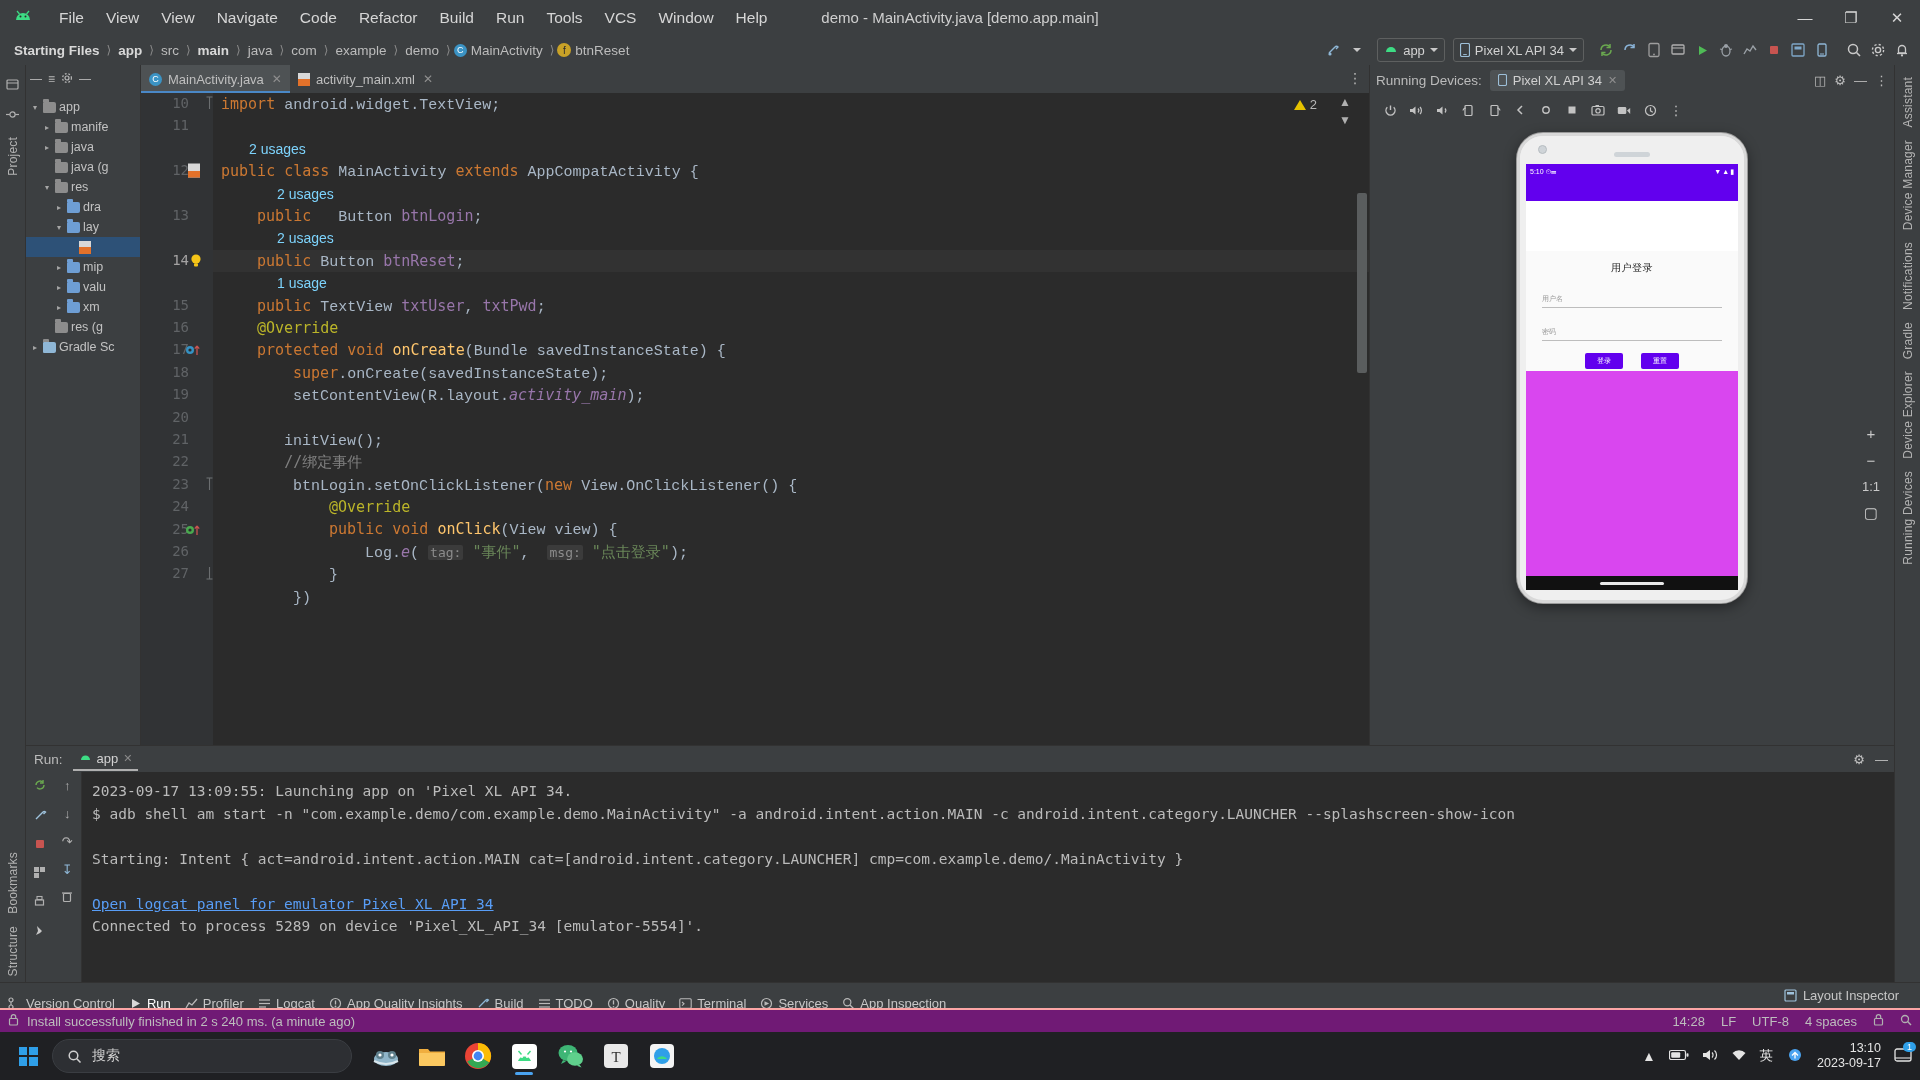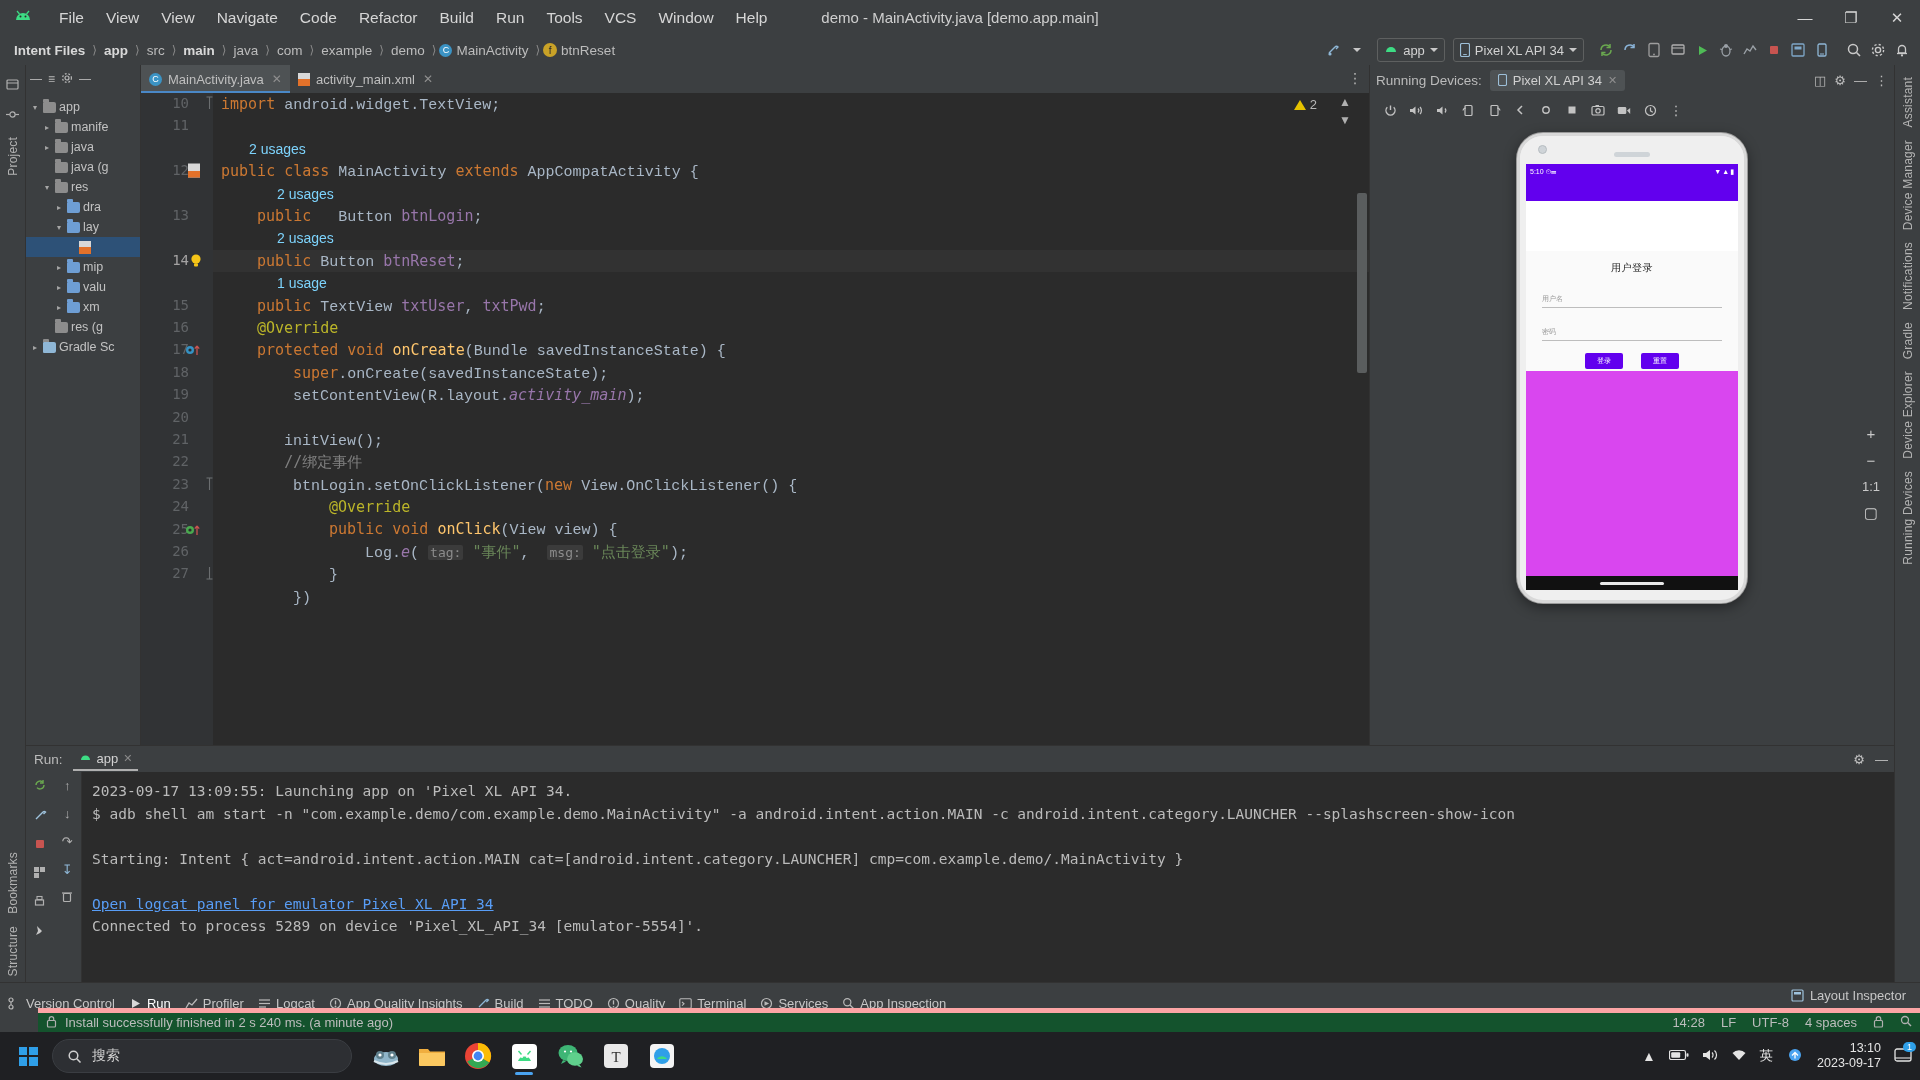--- a/index.html
+++ b/index.html
@@ -195,26 +195,26 @@
   }
   .console .link { color: #589df6; text-decoration: underline; }
 
   
   .bottombar {
     height: 26px; flex: 0 0 26px; background: #3c3f41; display: flex; align-items: center;
     padding: 0 8px; gap: 14px; font-size: 13px; color: #c6c6c6; border-top: 1px solid #323232; position: relative;
   }
   .btab { display: flex; align-items: center; gap: 5px; white-space: nowrap; margin-top: 16px; }
   .btab.active { color: #ffffff; }
-  .bottombar .right { position: absolute; right: 14px; display: flex; gap: 6px; align-items: center;}
+  .bottombar .right { position: absolute; right: 21px; display: flex; gap: 6px; align-items: center;}
 
   
   .statusbar {
-    height: 24px; flex: 0 0 24px; background: #14532d; display: flex; align-items: center;
-    padding: 0 8px; font-size: 13px; color: #bdbdbd; position: relative; border-top: 5px solid #fca5a5; margin-left: 38px;
+    height: 24px; flex: 0 0 24px; background: #701a75; display: flex; align-items: center;
+    padding: 0 8px; font-size: 13px; color: #bdbdbd; position: relative; border-top: 2px solid #fca5a5;
   }
   .statusbar .right { position: absolute; right: 8px; display: flex; gap: 16px; align-items: center; }
 
   
   .taskbar {
     height: 48px; flex: 0 0 48px; background: #1f2023; display: flex; align-items: center; gap: 2px;
     padding: 0 6px; position: relative;
   }
   .win-start { width: 44px; height: 40px; display: flex; align-items: center; justify-content: center; }
   .win-logo { width: 19px; height: 19px; display: grid; grid-template-columns: 1fr 1fr; grid-template-rows: 1fr 1fr; gap: 2px; }
@@ -259,21 +259,21 @@
     <span class="mitem">Help</span>
     <div class="win-title">demo - MainActivity.java [demo.app.main]</div>
     <div class="wincontrols">
       <div class="wc">—</div>
       <div class="wc">❐</div>
       <div class="wc close">✕</div>
     </div>
   </div>
 
   <div class="navbar">
-    <span class="crumb bold">Intent Files</span>
+    <span class="crumb bold">Starting Files</span>
     <span class="crumb sep">⟩</span>
     <span class="crumb bold">app</span>
     <span class="crumb sep">⟩</span>
     <span class="crumb">src</span>
     <span class="crumb sep">⟩</span>
     <span class="crumb bold">main</span>
     <span class="crumb sep">⟩</span>
     <span class="crumb">java</span>
     <span class="crumb sep">⟩</span>
     <span class="crumb">com</span>

